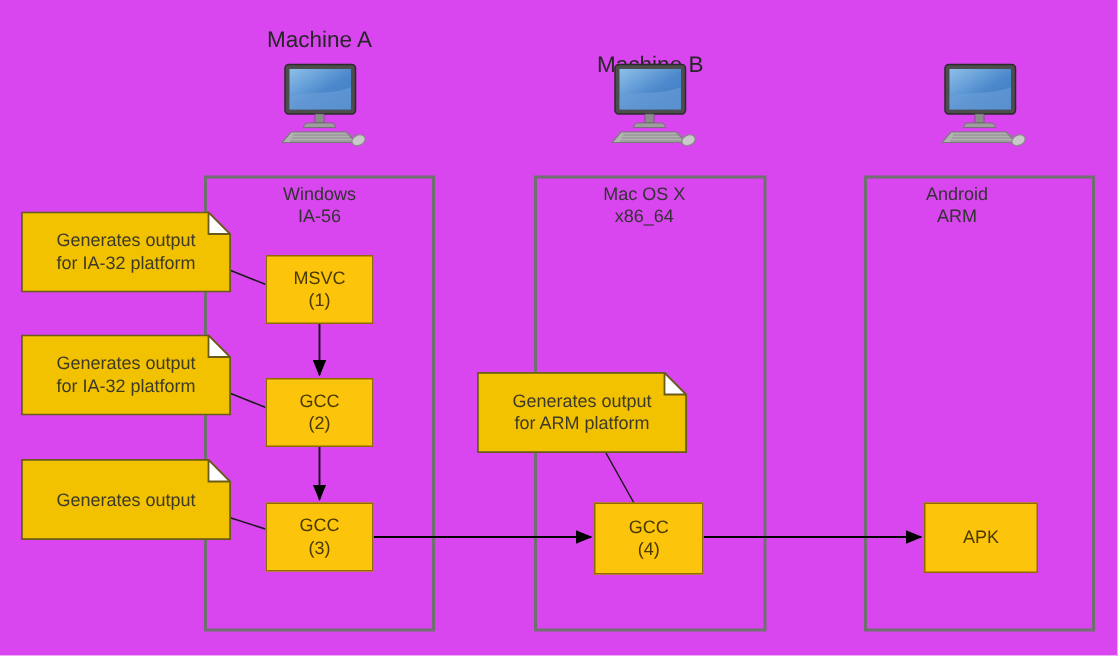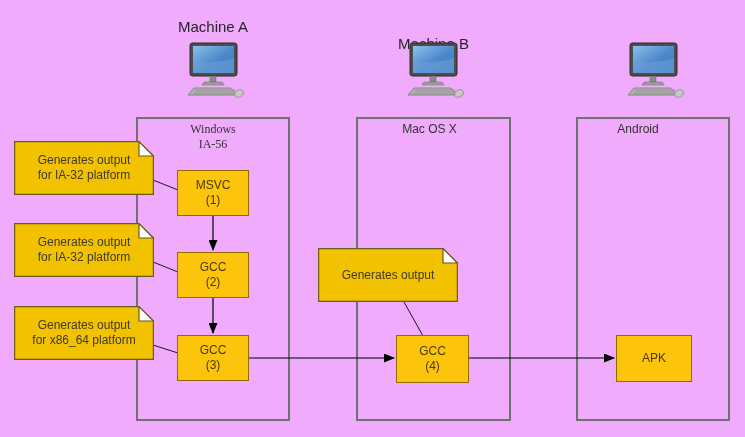--- a/index.html
+++ b/index.html
@@ -9,21 +9,21 @@
     --note-border:#6b5b1a;
     --container-border:#707070;
     --arrow:#000000;
     --node-text:#4a3900;
     --note-text:#3e3a28;
     --title-text:#262626;
     --os-text:#333333;
   }
   html,body{margin:0;padding:0;background:#ffffff;}
   .stage{
-    position:relative;width:745px;height:437px;background:#f0abfc;
+    position:relative;width:745px;height:437px;background:#d946ef;
     font-family:"Liberation Sans","DejaVu Sans",sans-serif;overflow:hidden;
   }
   .machine-title{
     position:absolute;top:18px;height:20px;text-align:center;
     font-size:15px;color:var(--title-text);
   }
   .pc-icon{position:absolute;top:42px;width:64px;height:57px;}
   .container{
     position:absolute;top:117px;height:304px;box-sizing:border-box;
     border:2px solid var(--container-border);background:transparent;
@@ -88,29 +88,31 @@
       <use href="#pc"></use>
     </svg>
   <svg class="pc-icon" style="left:621px;" viewBox="0 0 64 57">
       <use href="#pc"></use>
     </svg>
 
   <div class="container" style="left:136px;width:154px;"></div>
   <div class="container" style="left:356px;width:155px;"></div>
   <div class="container" style="left:576px;width:154px;"></div>
 
-  <div class="os-label" style="left:136px;width:154px;font-family:Liberation Serif, serif;">
+  <div class="os-label" style="left:136px;width:154px;">
     <div>Windows</div>
     <div>IA-56</div>
   </div>
   <div class="os-label" style="left:356px;width:147px;">
     <div>Mac OS X</div>
+    <div>x86_64</div>
   </div>
   <div class="os-label" style="left:576px;width:124px;">
     <div>Android</div>
+    <div>ARM</div>
   </div>
 
   <svg class="lines-layer">
     <defs>
       <marker id="ah" markerUnits="userSpaceOnUse" markerWidth="11" markerHeight="9" refX="10" refY="4.5" orient="auto">
         <path class="arrow-head" d="M0,0 L11,4.5 L0,9 Z"></path>
       </marker>
     </defs>
     <line class="flow-line" x1="213" y1="216" x2="213" y2="250" marker-end="url(#ah)"></line>
     <line class="flow-line" x1="213" y1="298" x2="213" y2="333" marker-end="url(#ah)"></line>
@@ -163,26 +165,26 @@
       <div>for IA-32 platform</div>
     </div>
   </div>
   <div class="note" style="left:14px;top:306px;">
     <svg width="140" height="54" viewBox="0 0 140 54">
       <path class="note-body" d="M0.6,0.6 H125 L139.4,15 V53.4 H0.6 Z"></path>
       <path class="note-fold" d="M125,0.6 V15 H139.4 Z"></path>
     </svg>
     <div class="note-text">
       <div>Generates output</div>
-      <div>for x86_64 platform</div>
     </div>
   </div>
   <div class="note" style="left:318px;top:248px;">
     <svg width="140" height="54" viewBox="0 0 140 54">
       <path class="note-body" d="M0.6,0.6 H125 L139.4,15 V53.4 H0.6 Z"></path>
       <path class="note-fold" d="M125,0.6 V15 H139.4 Z"></path>
     </svg>
     <div class="note-text">
       <div>Generates output</div>
+      <div>for ARM platform</div>
     </div>
   </div>
 
 </div>
 
 </body></html>

